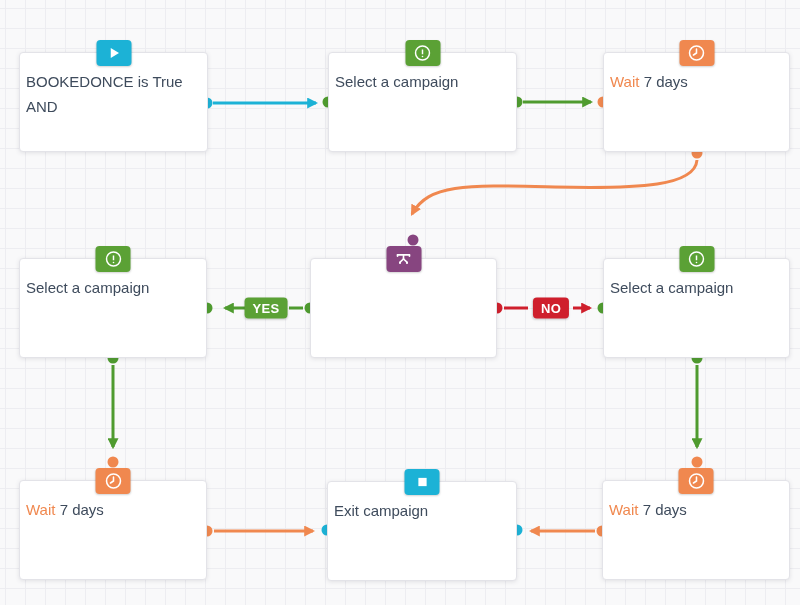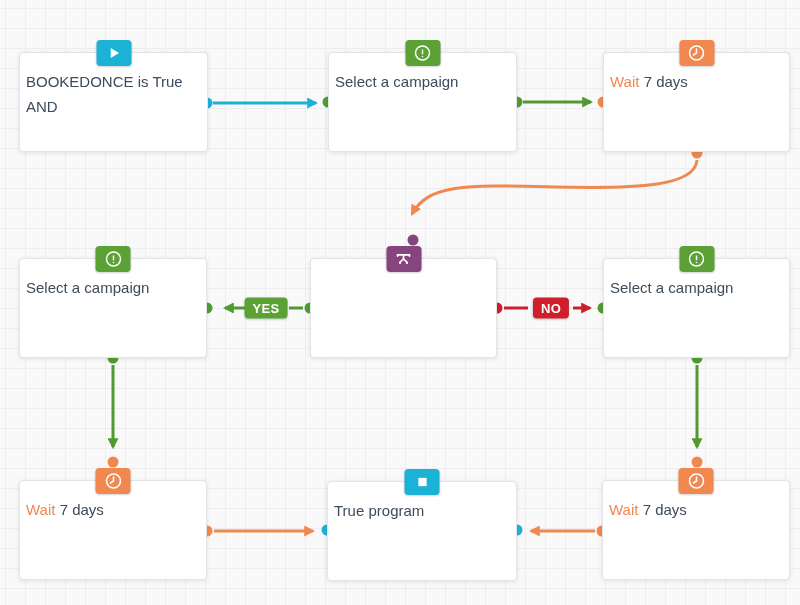--- a/index.html
+++ b/index.html
@@ -170,21 +170,21 @@
           <div><span style="color: rgb(240, 136, 79);">Wait </span><span>7 days</span></div>
         </div>
       </div>
       <div class="node" style="left: 327px; top: 481px; width: 190px; height: 100px;">
         <div class="node-icon" style="background: rgb(28, 178, 214);">
           <svg width="22" height="22" viewBox="0 0 24 24">
             <rect x="7.5" y="7.5" width="9" height="9" fill="#fff"></rect>
           </svg>
         </div>
         <div class="node-label">
-          <div><span>True program</span></div>
+          <div><span>Exit campaign</span></div>
         </div>
       </div>
       <div class="node" style="left: 602px; top: 480px; width: 188px; height: 100px;">
         <div class="node-icon" style="background: rgb(240, 136, 79);">
           <svg width="22" height="22" viewBox="0 0 24 24" fill="none" stroke="#fff" stroke-width="1.7" stroke-linecap="round">
             <circle cx="12" cy="12" r="7.6"></circle>
             <path d="M12 7.8 V12 L8.7 14.2"></path>
           </svg>
         </div>
         <div class="node-label">

